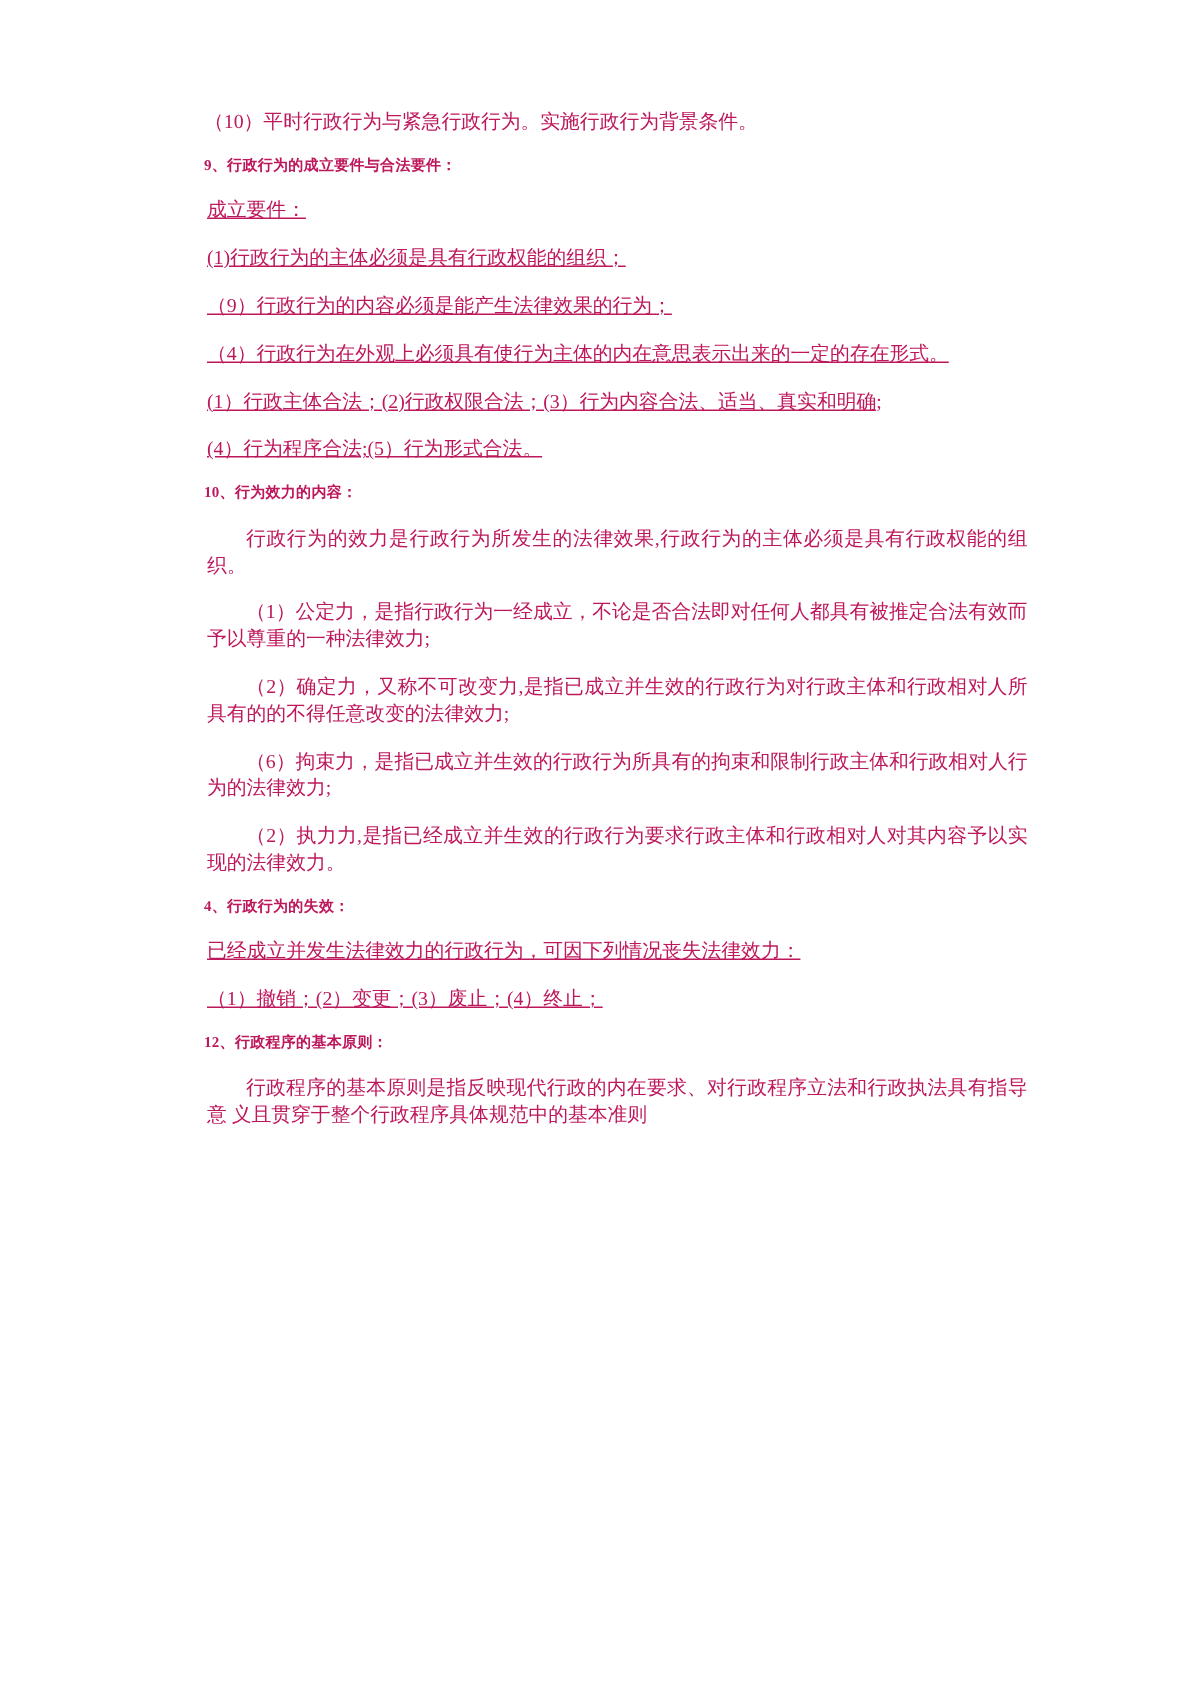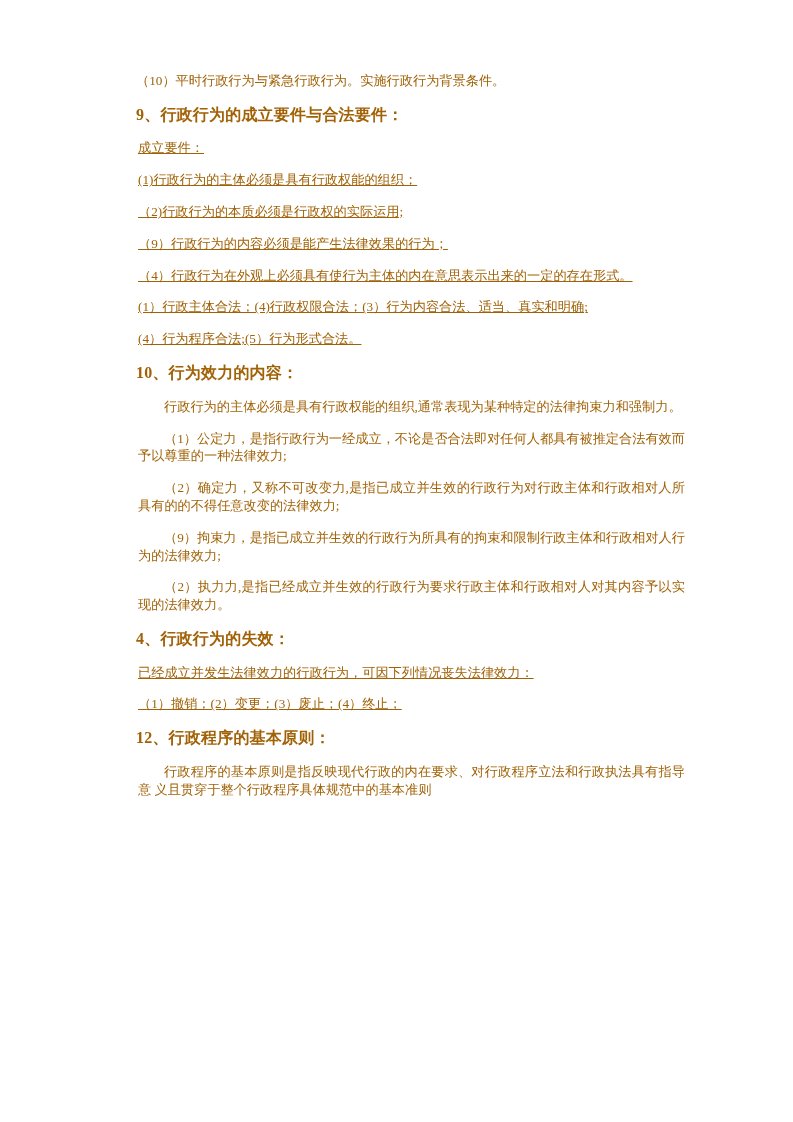--- a/index.html
+++ b/index.html
@@ -9,39 +9,39 @@
   }
   .page {
     position: relative;
     width: 793px;
     height: 1122px;
     background: #ffffff;
     margin: 0 auto;
     box-sizing: border-box;
     padding: 72px 108px 72px 110px;
     font-family: "Liberation Serif", "DejaVu Serif", serif;
-    color: #a16207;
+    color: #be185d;
   }
   .doc {
     font-size: 13.2px;
     line-height: 1.35;
   }
   p {
     margin: 0;
   }
   .para {
     margin-bottom: 14px;
     text-align: justify;
     text-justify: inter-ideograph;
   }
   .heading {
     font-weight: bold;
     margin-bottom: 14px;
     margin-top: 4px;
-    font-size: 16px;
+    font-size: 10px;
     letter-spacing: 0.2px;
   }
   .indent-1 {
     padding-left: 26px;
   }
   .indent-2 {
     padding-left: 28px;
     text-decoration: underline;
   }
   .body-block {
@@ -54,33 +54,32 @@
 
 <div class="page">
   <div class="doc">
 
     <p class="para indent-1">（10）平时行政行为与紧急行政行为。实施行政行为背景条件。</p>
 
     <p class="heading indent-1">9、行政行为的成立要件与合法要件：</p>
 
     <p class="para indent-2">成立要件：</p>
     <p class="para indent-2">(1)行政行为的主体必须是具有行政权能的组织；</p>
-    <p class="para indent-2">（2)行政行为的本质必须是行政权的实际运用;</p>
     <p class="para indent-2">（9）行政行为的内容必须是能产生法律效果的行为；</p>
     <p class="para indent-2">（4）行政行为在外观上必须具有使行为主体的内在意思表示出来的一定的存在形式。</p>
 
-    <p class="para indent-2">(1）行政主体合法；(4)行政权限合法；(3）行为内容合法、适当、真实和明确;</p>
+    <p class="para indent-2">(1）行政主体合法；(2)行政权限合法；(3）行为内容合法、适当、真实和明确;</p>
     <p class="para indent-2">(4）行为程序合法;(5）行为形式合法。</p>
 
     <p class="heading indent-1">10、行为效力的内容：</p>
 
-    <p class="para body-block">行政行为的主体必须是具有行政权能的组织,通常表现为某种特定的法律拘束力和强制力。</p>
+    <p class="para body-block">行政行为的效力是行政行为所发生的法律效果,行政行为的主体必须是具有行政权能的组织。</p>
     <p class="para body-block">（1）公定力，是指行政行为一经成立，不论是否合法即对任何人都具有被推定合法有效而予以尊重的一种法律效力;</p>
     <p class="para body-block">（2）确定力，又称不可改变力,是指已成立并生效的行政行为对行政主体和行政相对人所具有的的不得任意改变的法律效力;</p>
-    <p class="para body-block">（9）拘束力，是指已成立并生效的行政行为所具有的拘束和限制行政主体和行政相对人行为的法律效力;</p>
+    <p class="para body-block">（6）拘束力，是指已成立并生效的行政行为所具有的拘束和限制行政主体和行政相对人行为的法律效力;</p>
     <p class="para body-block">（2）执力力,是指已经成立并生效的行政行为要求行政主体和行政相对人对其内容予以实现的法律效力。</p>
 
     <p class="heading indent-1">4、行政行为的失效：</p>
 
     <p class="para indent-2">已经成立并发生法律效力的行政行为，可因下列情况丧失法律效力：</p>
     <p class="para indent-2">（1）撤销；(2）变更；(3）废止；(4）终止；</p>
 
     <p class="heading indent-1">12、行政程序的基本原则：</p>
 
     <p class="para body-block">行政程序的基本原则是指反映现代行政的内在要求、对行政程序立法和行政执法具有指导意 义且贯穿于整个行政程序具体规范中的基本准则</p>

